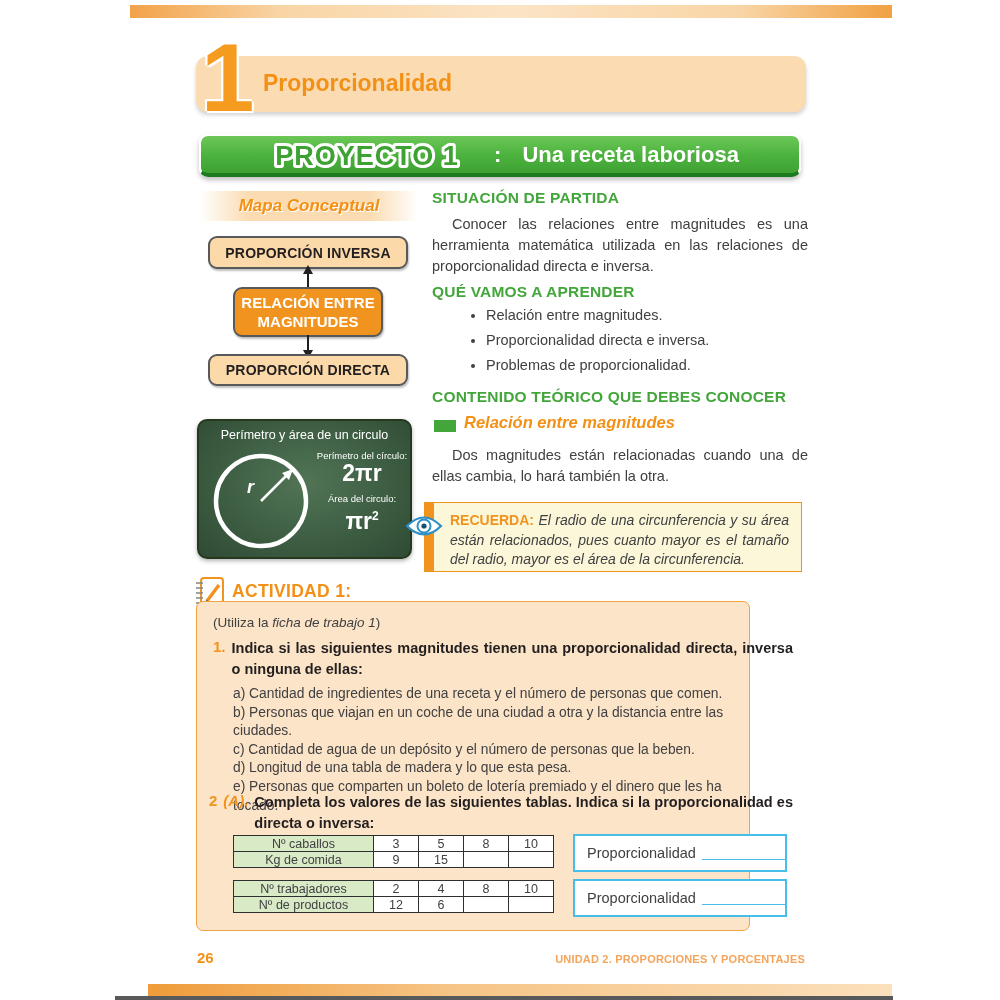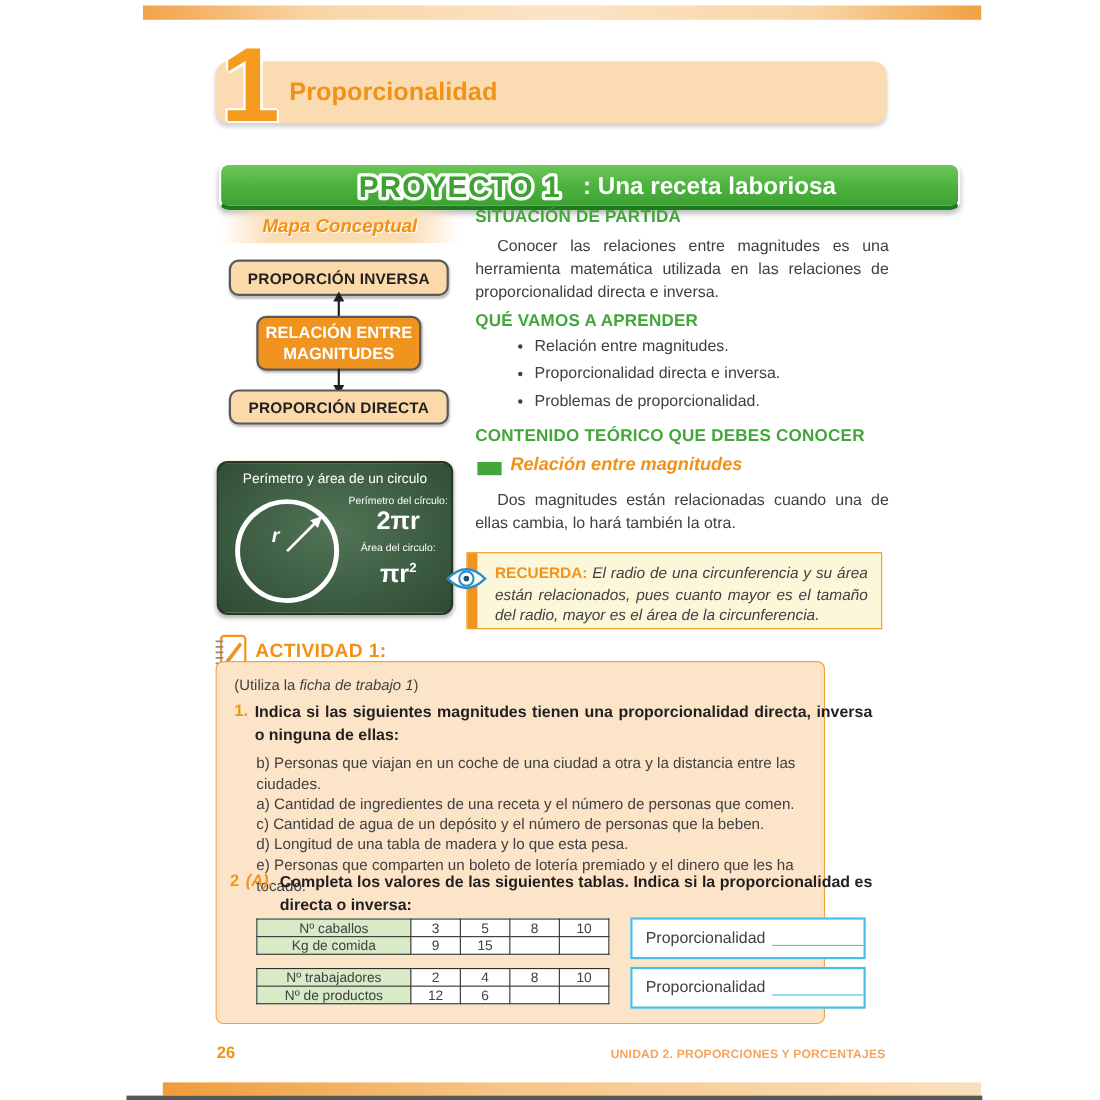--- a/index.html
+++ b/index.html
@@ -15,24 +15,24 @@
   .bottom-dark { left:115px; top:996px; width:778px; height:4px; background:#58595B; }
 
   
   .unit-banner { left:196px; top:56px; width:610px; height:56px; background:#FBDCB2;
     border-radius:12px; box-shadow:0 3px 4px rgba(0,0,0,0.18); }
   .unit-number { left:201px; top:34px; font-size:96px; line-height:88px; font-weight:800; color:#F59B1F;
     text-shadow:-2px 0 #fff,2px 0 #fff,0 -2px #fff,0 2px #fff,2px 2px #fff,-2px -2px #fff; }
   .unit-title { left:263px; top:70px; font-size:23px; font-weight:700; color:#F39016; }
 
   
-  .project-banner { left:199px; top:134px; width:674px; height:43px; border-radius:9px;
+  .project-banner { left:199px; top:134px; width:602px; height:43px; border-radius:9px;
     background:linear-gradient(180deg,#6CC757 0%,#4DB33F 50%,#3EA233 100%);
     border:2px solid #ffffff; border-bottom:4px solid #1C7A1F; box-shadow:0 3px 5px rgba(0,0,0,0.25);
-    display:flex; align-items:center; justify-content:center; gap:6px;margin-top:14px; }
+    display:flex; align-items:center; justify-content:center; gap:21px; }
   .project-logo text { font-family:"Liberation Sans",sans-serif; letter-spacing:1px; }
   .project-sep, .project-title { color:#ffffff; font-weight:700; font-size:22px; }
 
   
   .mapa-strip { left:200px; top:191px; width:218px; height:30px;
     background:linear-gradient(90deg,rgba(252,225,190,0) 0%,#FBDCB2 22%,#FBDCB2 78%,rgba(252,225,190,0) 100%);
     display:flex; align-items:center; justify-content:center; }
   .mapa-title { color:#F39016; font-weight:700; font-style:italic; font-size:17px; text-shadow:1px 1px 0 #fff; }
   .cm-box { position:absolute; border:2px solid #58595B; border-radius:9px; display:flex; align-items:center;
     justify-content:center; text-align:center; font-weight:700; box-shadow:1px 2px 2px rgba(0,0,0,0.25); }
@@ -200,22 +200,22 @@
   <div class="abs activity-box">
     <div class="act-note">
       <span>(Utiliza la </span><span class="it">ficha de trabajo 1</span><span>)</span>
     </div>
 
     <div class="q q1">
       <span class="qnum">1.</span>
       <span class="qtext">Indica si las siguientes magnitudes tienen una proporcionalidad directa, inversa o ninguna de ellas:</span>
     </div>
     <div class="q-items">
+      <div>a) Cantidad de ingredientes de una receta y el número de personas que comen.</div>
       <div>b) Personas que viajan en un coche de una ciudad a otra y la distancia entre las ciudades.</div>
-      <div>a) Cantidad de ingredientes de una receta y el número de personas que comen.</div>
       <div>c) Cantidad de agua de un depósito y el número de personas que la beben.</div>
       <div>d) Longitud de una tabla de madera y lo que esta pesa.</div>
       <div>e) Personas que comparten un boleto de lotería premiado y el dinero que les ha tocado.</div>
     </div>
 
     <div class="q q2">
       <span class="qnum">2</span>
       <span class="qref">(A).</span>
       <span class="qtext">Completa los valores de las siguientes tablas. Indica si la proporcionalidad es directa o inversa:</span>
     </div>

